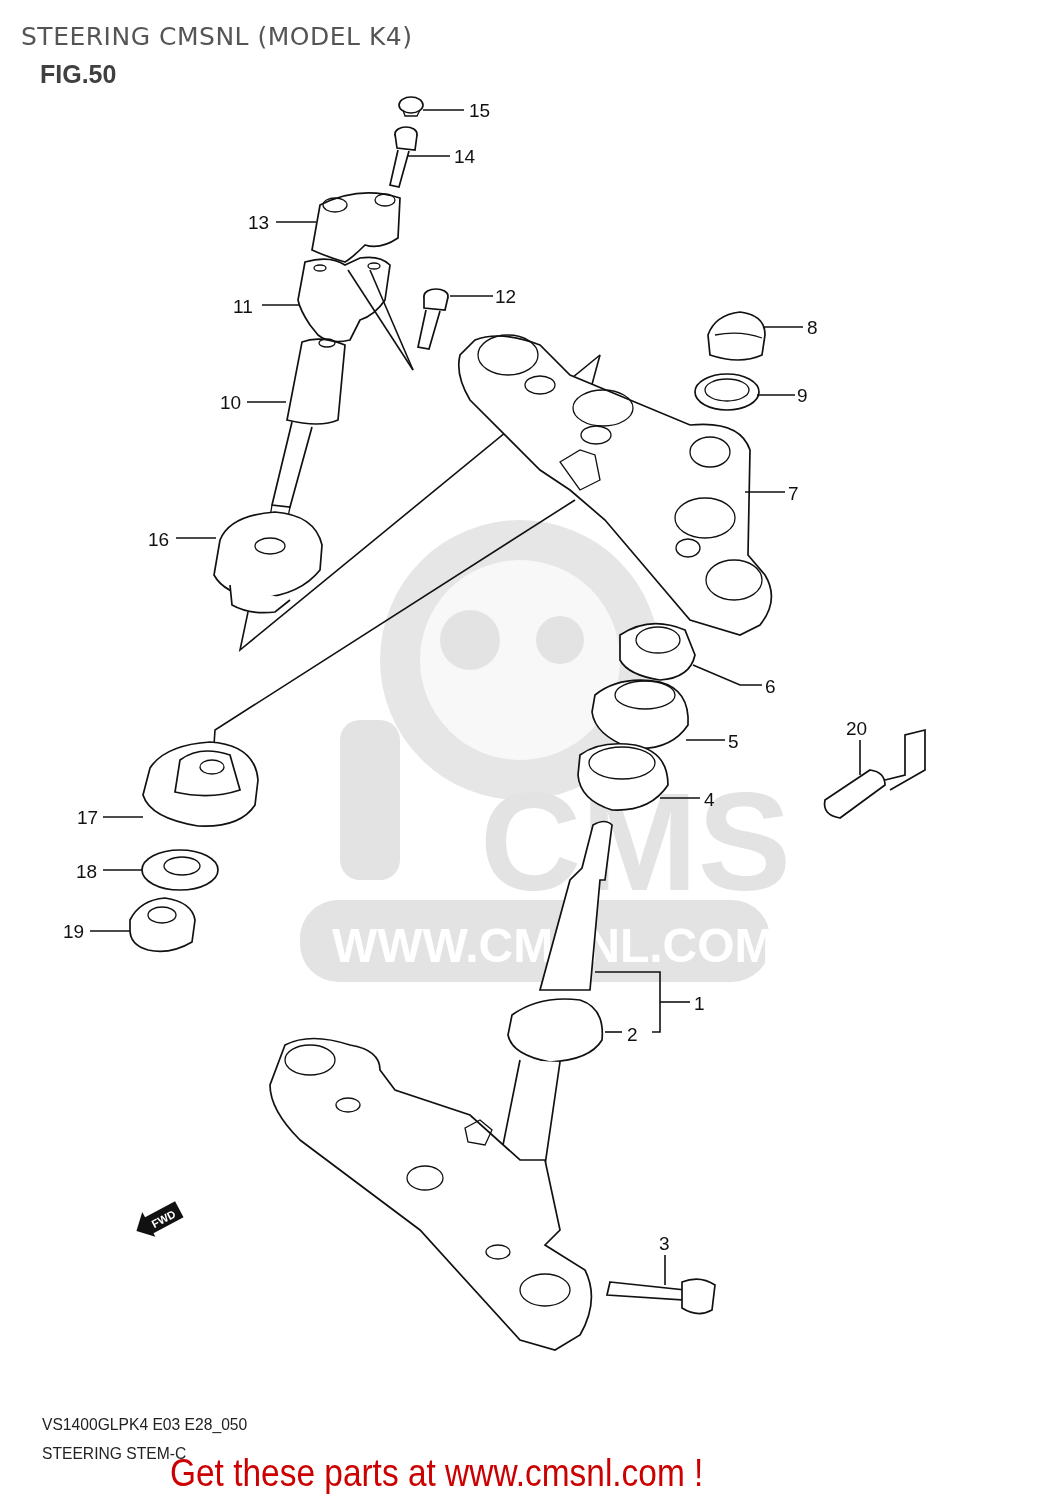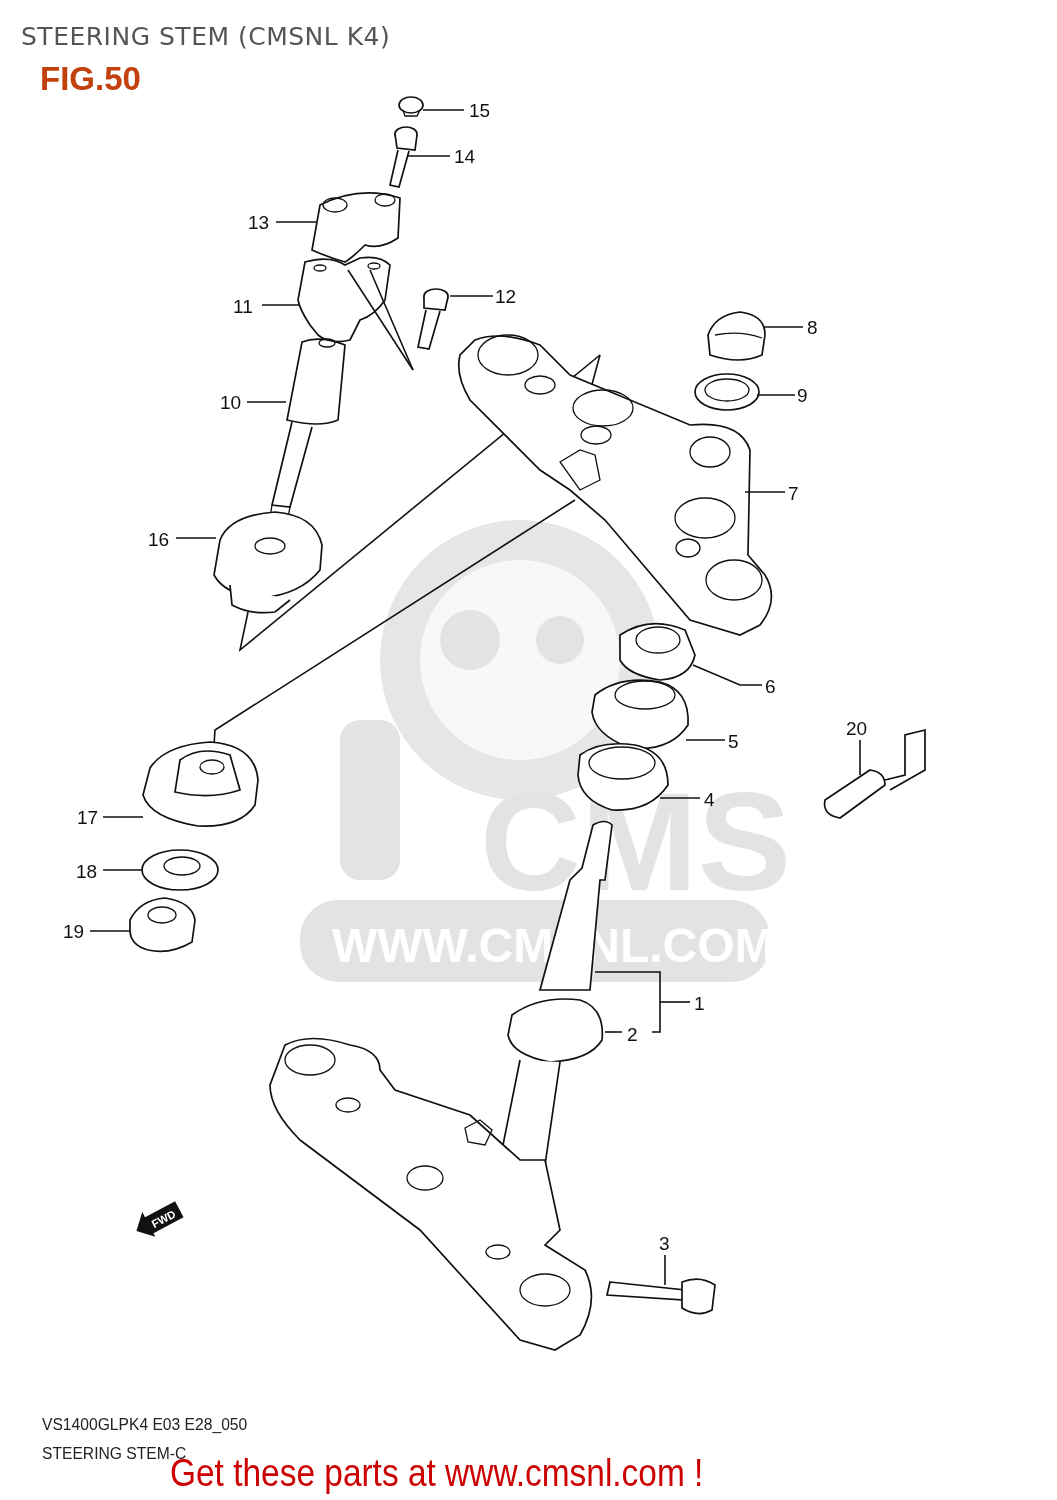--- a/index.html
+++ b/index.html
@@ -1,32 +1,32 @@
 <!DOCTYPE html>
 <html><head>
 <meta charset="utf-8">
 <style>
   html, body { margin:0; padding:0; background:#ffffff; }
   body { width:1057px; height:1500px; position:relative; overflow:hidden; font-family:"Liberation Sans", sans-serif; }
   .title { position:absolute; left:21px; top:22px; font-size:25px; color:#555555; letter-spacing:0.5px; font-family:"DejaVu Sans", sans-serif; }
-  .fig { position:absolute; left:40px; top:60px; font-size:33px; font-weight:bold; color:#c2410c; font-family:"Liberation Sans", sans-serif; }
+  .fig { position:absolute; left:40px; top:60px; font-size:25px; font-weight:bold; color:#404040; font-family:"Liberation Sans", sans-serif; }
   svg.diagram { position:absolute; left:0; top:0; }
   .lbl { font-family:"Liberation Sans", sans-serif; font-size:19px; fill:#111111; }
   .line { stroke:#111; stroke-width:1.6; fill:none; }
   .part { stroke:#111; stroke-width:1.7; fill:#fff; }
   .thin { stroke:#111; stroke-width:1.3; fill:none; }
   .wm { fill:#e3e3e3; }
   .footer-code { position:absolute; left:42px; top:1415px; font-size:17px; color:#222; font-family:"Liberation Sans", sans-serif; transform:scaleX(0.92); transform-origin:left; }
   .footer-name { position:absolute; left:42px; top:1444px; font-size:17px; color:#222; font-family:"Liberation Sans", sans-serif; transform:scaleX(0.92); transform-origin:left; }
   .cta { position:absolute; left:170px; top:1452px; font-size:38px; color:#cc0000; font-family:"Liberation Sans", sans-serif; transform:scaleX(0.88); transform-origin:left; white-space:nowrap; }
 </style>
 </head>
 <body>
 
-<div class="title">STEERING STEM (CMSNL K4)</div>
+<div class="title">STEERING CMSNL (MODEL K4)</div>
 <div class="fig">FIG.50</div>
 
 <svg class="diagram" width="1057" height="1500" viewBox="0 0 1057 1500">
 
   <g>
     <circle class="wm" cx="520" cy="660" r="140" opacity="0.9"></circle>
     <circle cx="520" cy="660" r="100" fill="#fff" opacity="0.7"></circle>
     <circle class="wm" cx="470" cy="640" r="30"></circle>
     <circle class="wm" cx="560" cy="640" r="24"></circle>
     <rect class="wm" x="340" y="720" width="60" height="160" rx="20"></rect>

